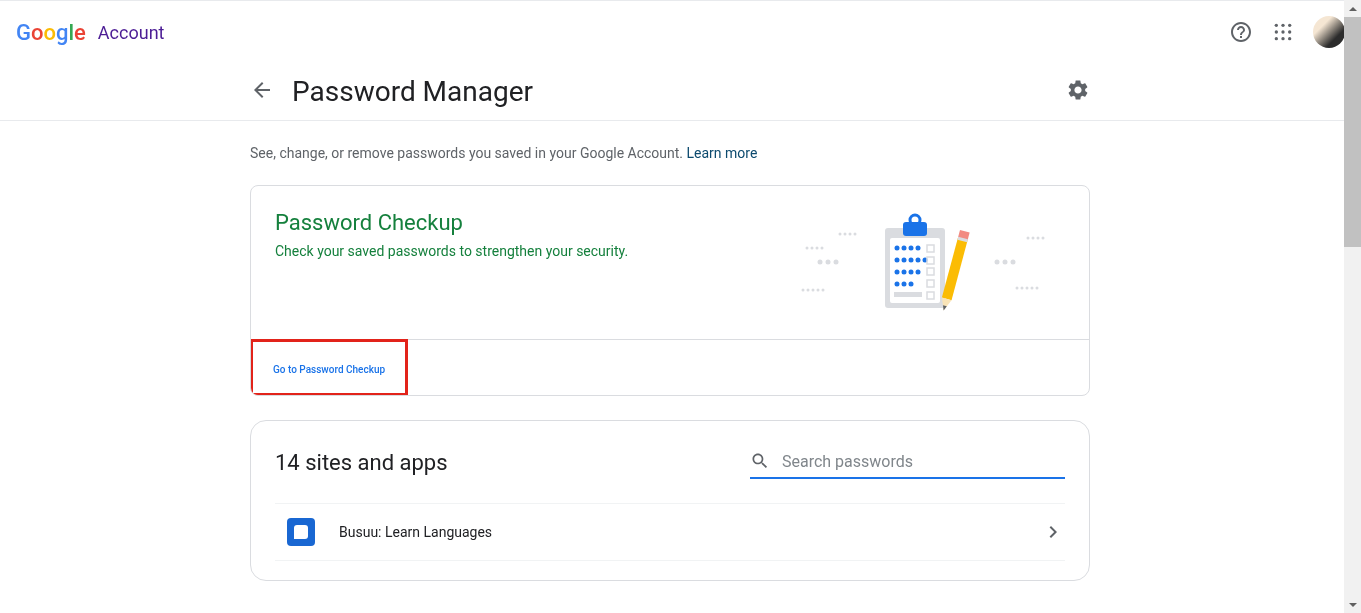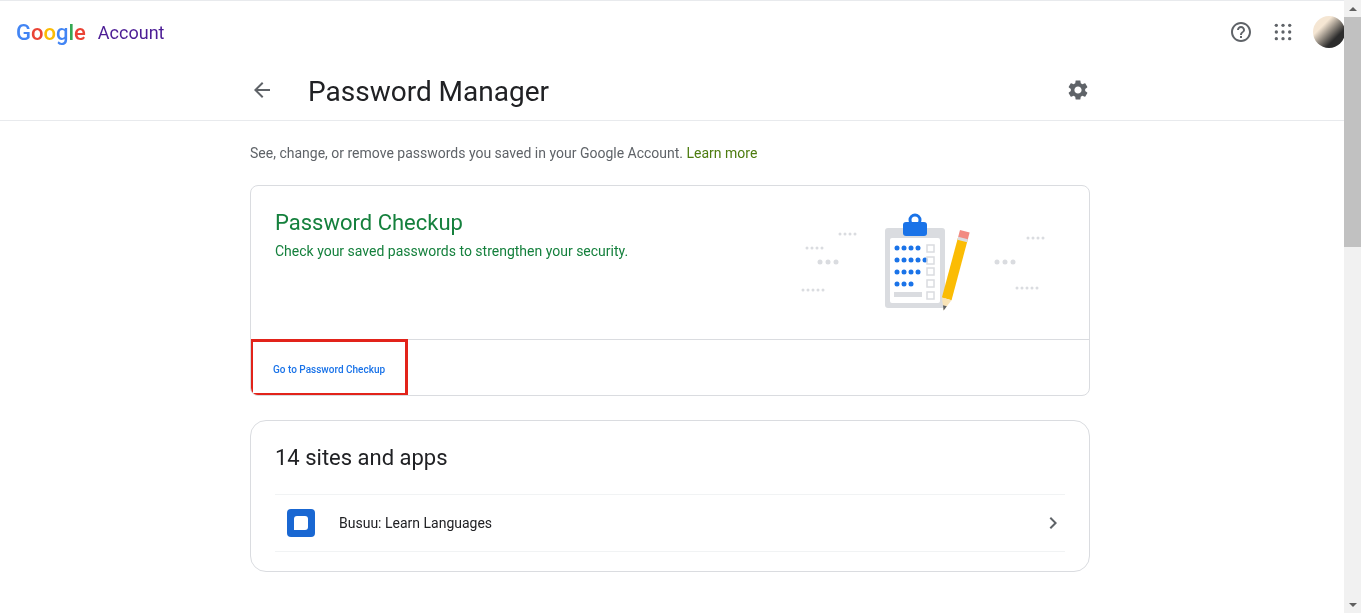--- a/index.html
+++ b/index.html
@@ -15,30 +15,30 @@
     .g3 { color: #FBBC05; }
     .g4 { color: #4285F4; }
     .g5 { color: #34A853; }
     .g6 { color: #EA4335; }
     .account-label { font-size: 18px; color: #4c1d95; margin-left: 8px; font-weight: 400; }
     .header-right { display: flex; align-items: center; gap: 18px; }
     .help-icon, .apps-icon { width: 24px; height: 24px; display: flex; align-items: center; justify-content: center; fill: #5f6368; cursor: pointer; }
     .avatar { width: 32px; height: 32px; border-radius: 50%; background: linear-gradient(135deg, #f5e6d3 30%, #2c2c2c 70%); cursor: pointer; }
 
     .sub-header { display: flex; align-items: center; justify-content: space-between; padding: 12px 0; max-width: 840px; margin: 0 auto 0 250px; }
-    .sub-header-left { display: flex; align-items: center; gap: 34px; }
+    .sub-header-left { display: flex; align-items: center; gap: 18px; }
     .back-icon { width: 24px; height: 24px; fill: #5f6368; cursor: pointer; }
     .page-title { font-size: 28px; font-weight: 400; color: #202124; }
     .settings-icon { width: 24px; height: 24px; fill: #5f6368; cursor: pointer; }
 
     .divider { height: 1px; background: #e8eaed; width: 100%; }
 
     .content { max-width: 840px; margin: 0 auto 0 250px; padding-top: 24px; }
     .intro { font-size: 14px; color: #5f6368; margin-bottom: 24px; }
-    .intro a { color: #4d7c0f; text-decoration: none; cursor: pointer; }
+    .intro a { color: #0c4a6e; text-decoration: none; cursor: pointer; }
 
     .card { border: 1px solid #dadce0; border-radius: 8px; overflow: hidden; margin-bottom: 24px; }
     .card-top { display: flex; justify-content: space-between; padding: 24px; }
     .card-title { font-size: 22px; color: #15803d; margin-bottom: 8px; font-weight: 400; }
     .card-sub { font-size: 14px; color: #15803d; }
     .card-illustration { width: 280px; height: 105px; display: flex; align-items: center; justify-content: center; position: relative; }
 
     .card-footer { border-top: 1px solid #dadce0; padding: 0; }
     .card-link-wrap { border: 3px solid #e2231a; display: inline-block; padding: 16px 20px; margin: -1px 0 -1px -1px; }
     .card-link { color: #1a73e8; font-size: 10px; font-weight: 500; cursor: pointer; }
@@ -213,20 +213,26 @@
     <div class="card-footer">
       <div class="card-link-wrap">
         <span class="card-link">Go to Password Checkup</span>
       </div>
     </div>
   </div>
 
   <div class="sites-card">
     <div class="sites-header">
       <h2 class="sites-title">14 sites and apps</h2>
+      <div class="search-wrap">
+        <svg class="search-icon" viewBox="0 0 24 24">
+            <path d="M15.5 14h-.79l-.28-.27C15.41 12.59 16 11.11 16 9.5 16 5.91 13.09 3 9.5 3S3 5.91 3 9.5 5.91 16 9.5 16c1.61 0 3.09-.59 4.23-1.57l.27.28v.79l5 4.99L20.49 19l-4.99-5zm-6 0C7.01 14 5 11.99 5 9.5S7.01 5 9.5 5 14 7.01 14 9.5 11.99 14 9.5 14z"></path>
+          </svg>
+        <input class="search-input" placeholder="Search passwords" style="">
+      </div>
     </div>
 
     <div class="site-row">
       <div class="site-left">
         <div class="site-icon">
             <div class="site-icon-inner"></div>
           </div>
         <span class="site-name">Busuu: Learn Languages</span>
       </div>
       <svg class="chevron-icon" viewBox="0 0 24 24">

